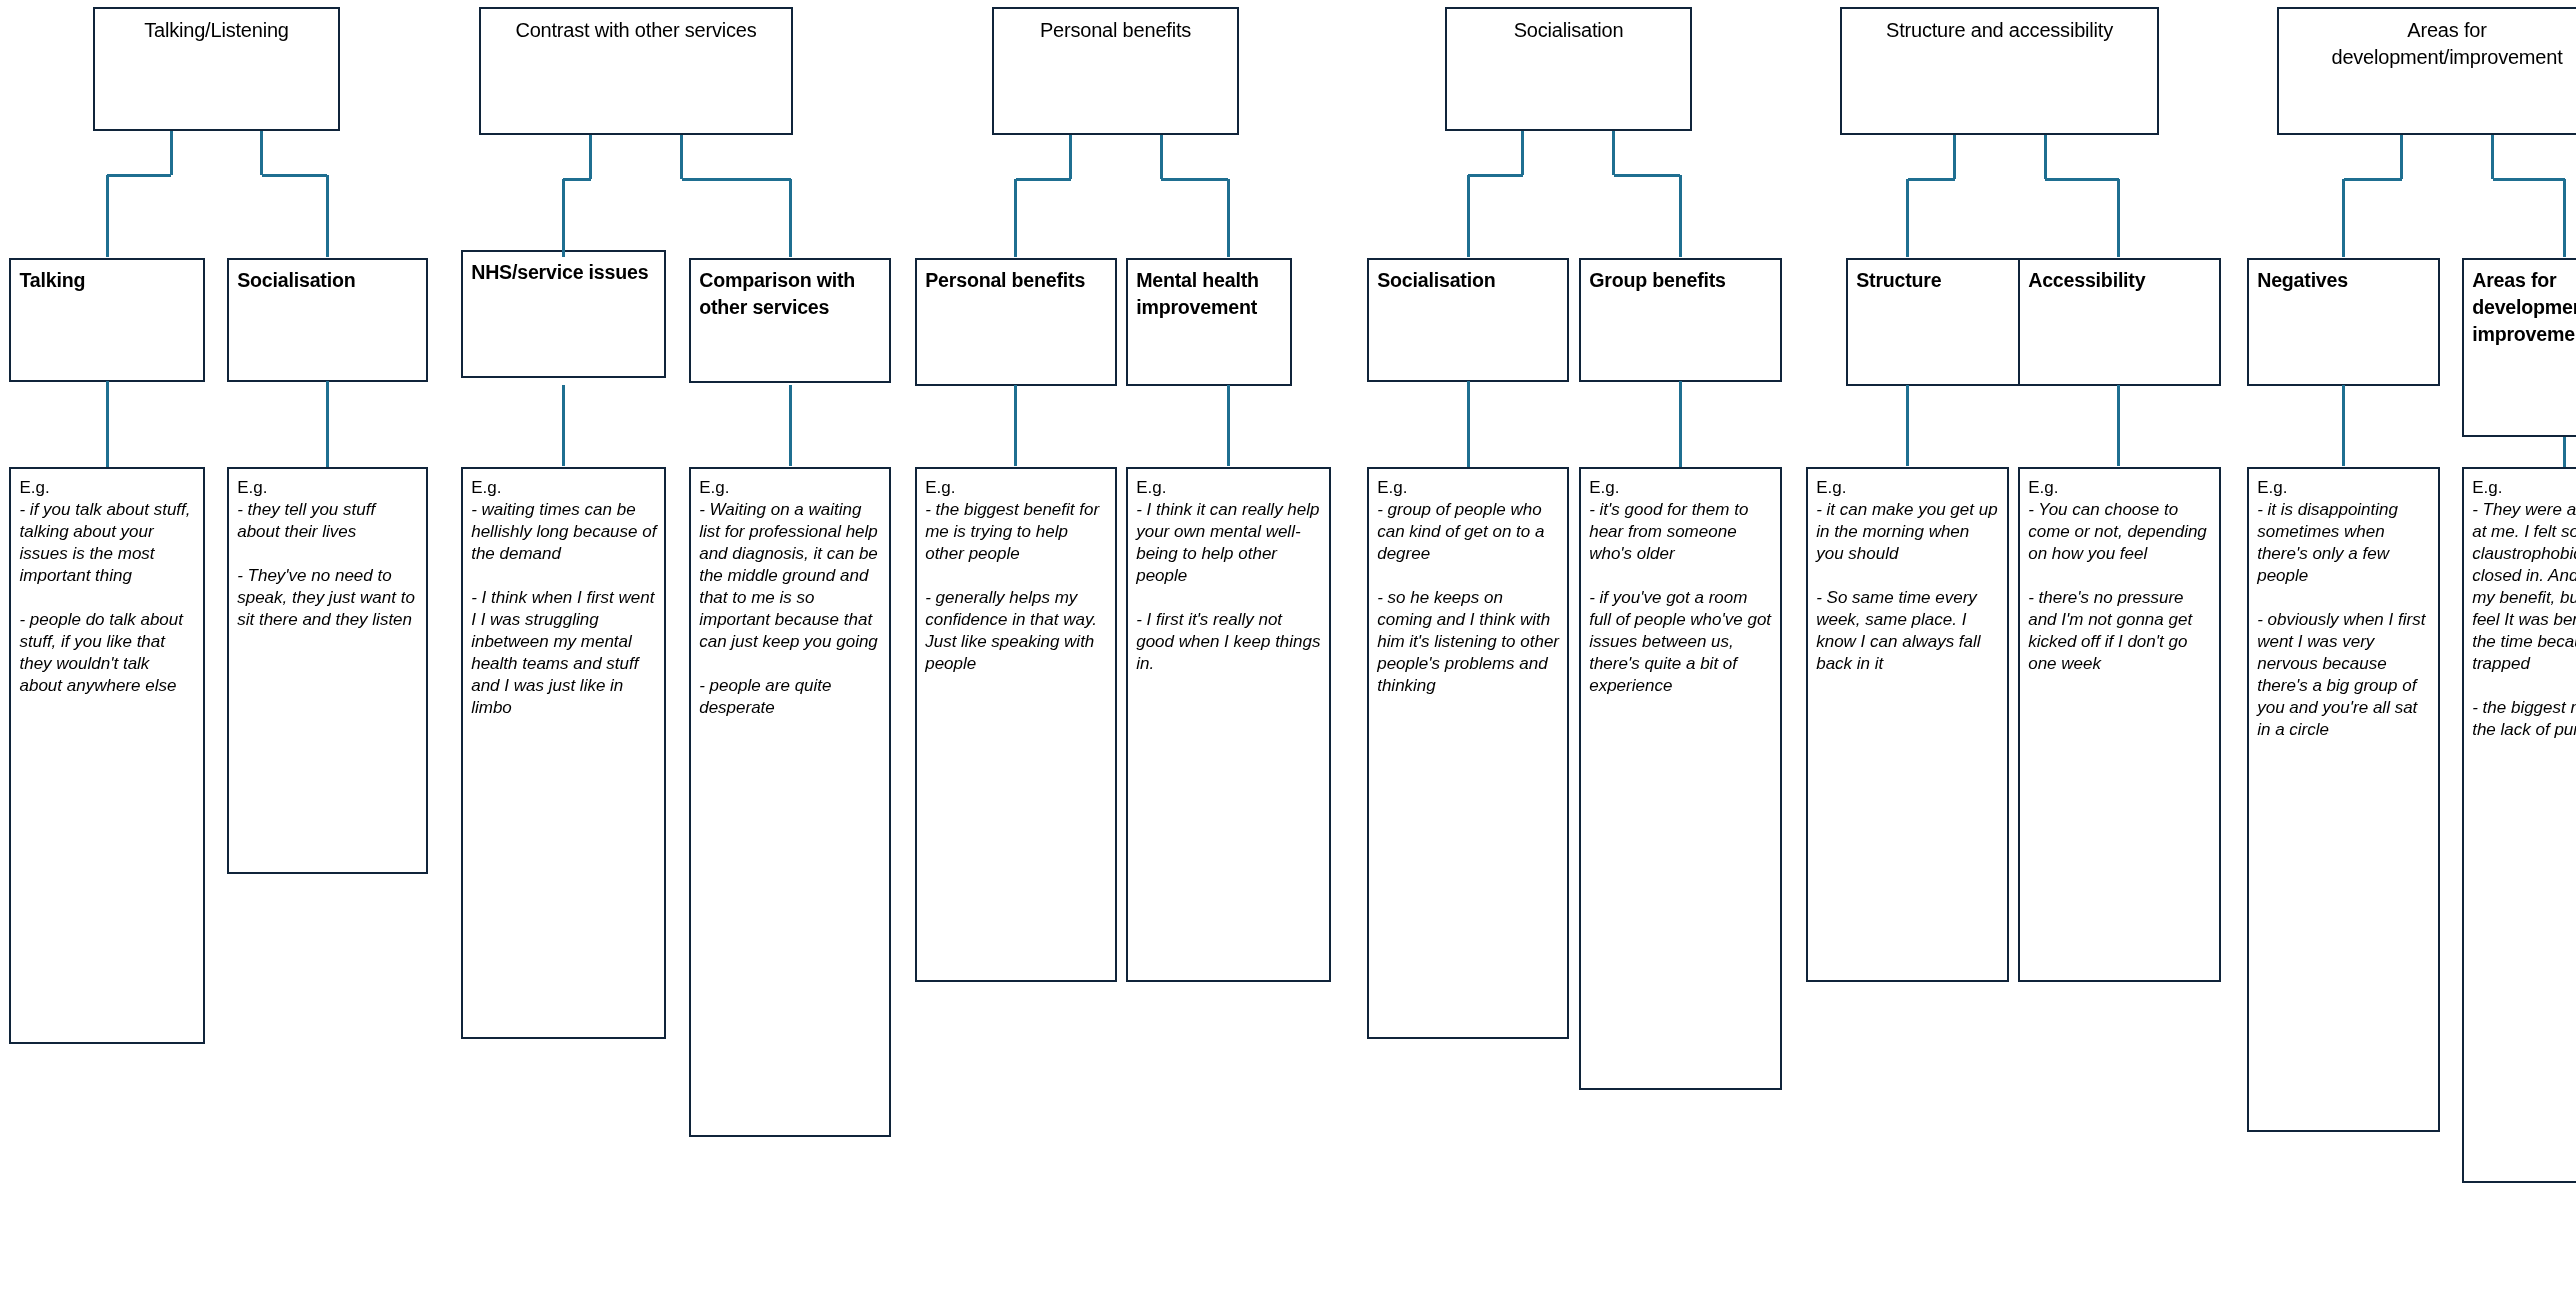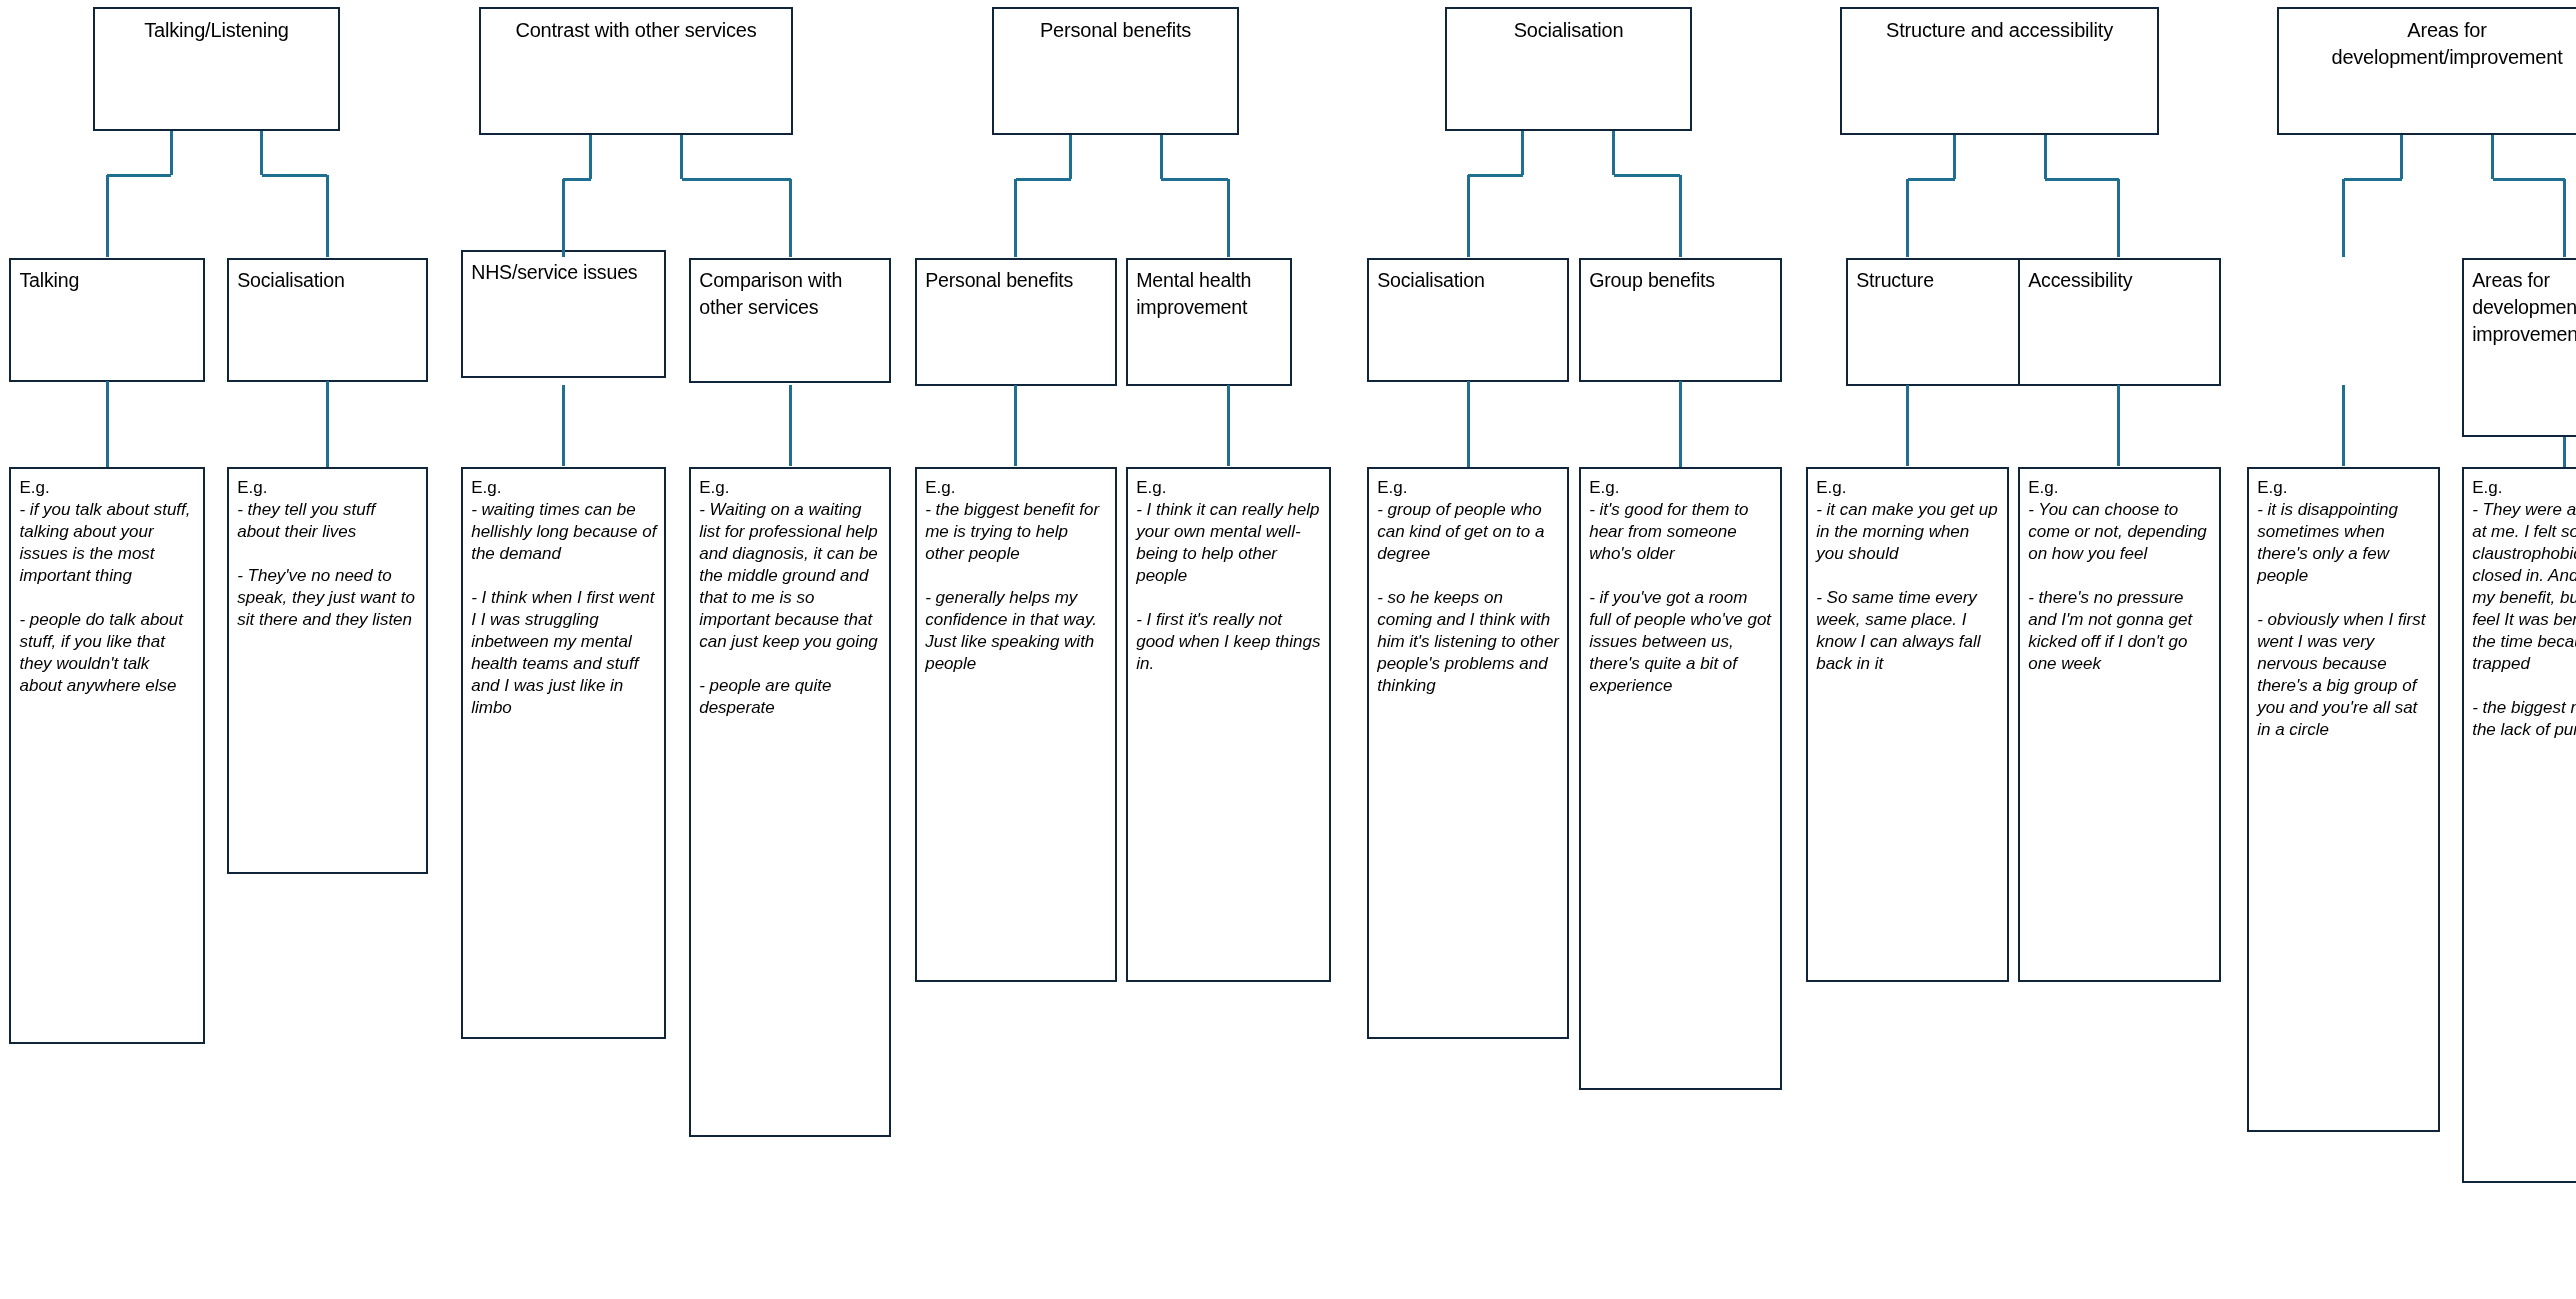--- a/index.html
+++ b/index.html
@@ -42,21 +42,21 @@
     font-weight: 400;
     letter-spacing: -0.2px;
     text-align: center;
   }
 
   
   .sub-box .label {
     font-size: 19.6px;
     line-height: 27px;
     padding: 7.2px 8.2px 0 8.2px;
-    font-weight: 400;
+    font-weight: 700;
     letter-spacing: -0.2px;
   }
 
   
   .quote-box {
     border-width: 2.1px;
   }
   .quote-box .qbody {
     padding: 8.2px 7.2px 5.2px 8.2px;
     font-size: 17px;
@@ -251,20 +251,23 @@
         <span class="quote">- there's no pressure and I'm not gonna get kicked off if I don't go one week</span>
       </div>
     </div>
     <div class="conn v" style="left: 2044px; top: 135px; height: 44px;"></div>
     <div class="conn h" style="left: 2045px; top: 178px; width: 74px;"></div>
     <div class="conn v" style="left: 2117px; top: 179px; height: 78px;"></div>
     <div class="conn v" style="left: 2117px; top: 385px; height: 81px;"></div>
     <div class="box theme-box" style="left: 2277px; top: 7.2px; width: 340px; height: 128px;">
       <span class="label">Areas for development/improvement</span>
     </div>
+    <div class="box sub-box" style="left: 2247px; top: 258px; width: 193px; height: 128px;">
+      <span class="label">Negatives</span>
+    </div>
     <div class="box quote-box" style="left: 2247px; top: 467px; width: 193px; height: 665px;">
       <div class="qbody">
         <span class="eg">E.g.</span>
         <span class="quote">- it is disappointing sometimes when there's only a few people</span>
         <span class="spacer"></span>
         <span class="quote">- obviously when I first went I was very nervous because there's a big group of you and you're all sat in a circle</span>
       </div>
     </div>
     <div class="conn v" style="left: 2400px; top: 135px; height: 44px;"></div>
     <div class="conn h" style="left: 2344px; top: 178px; width: 58px;"></div>

